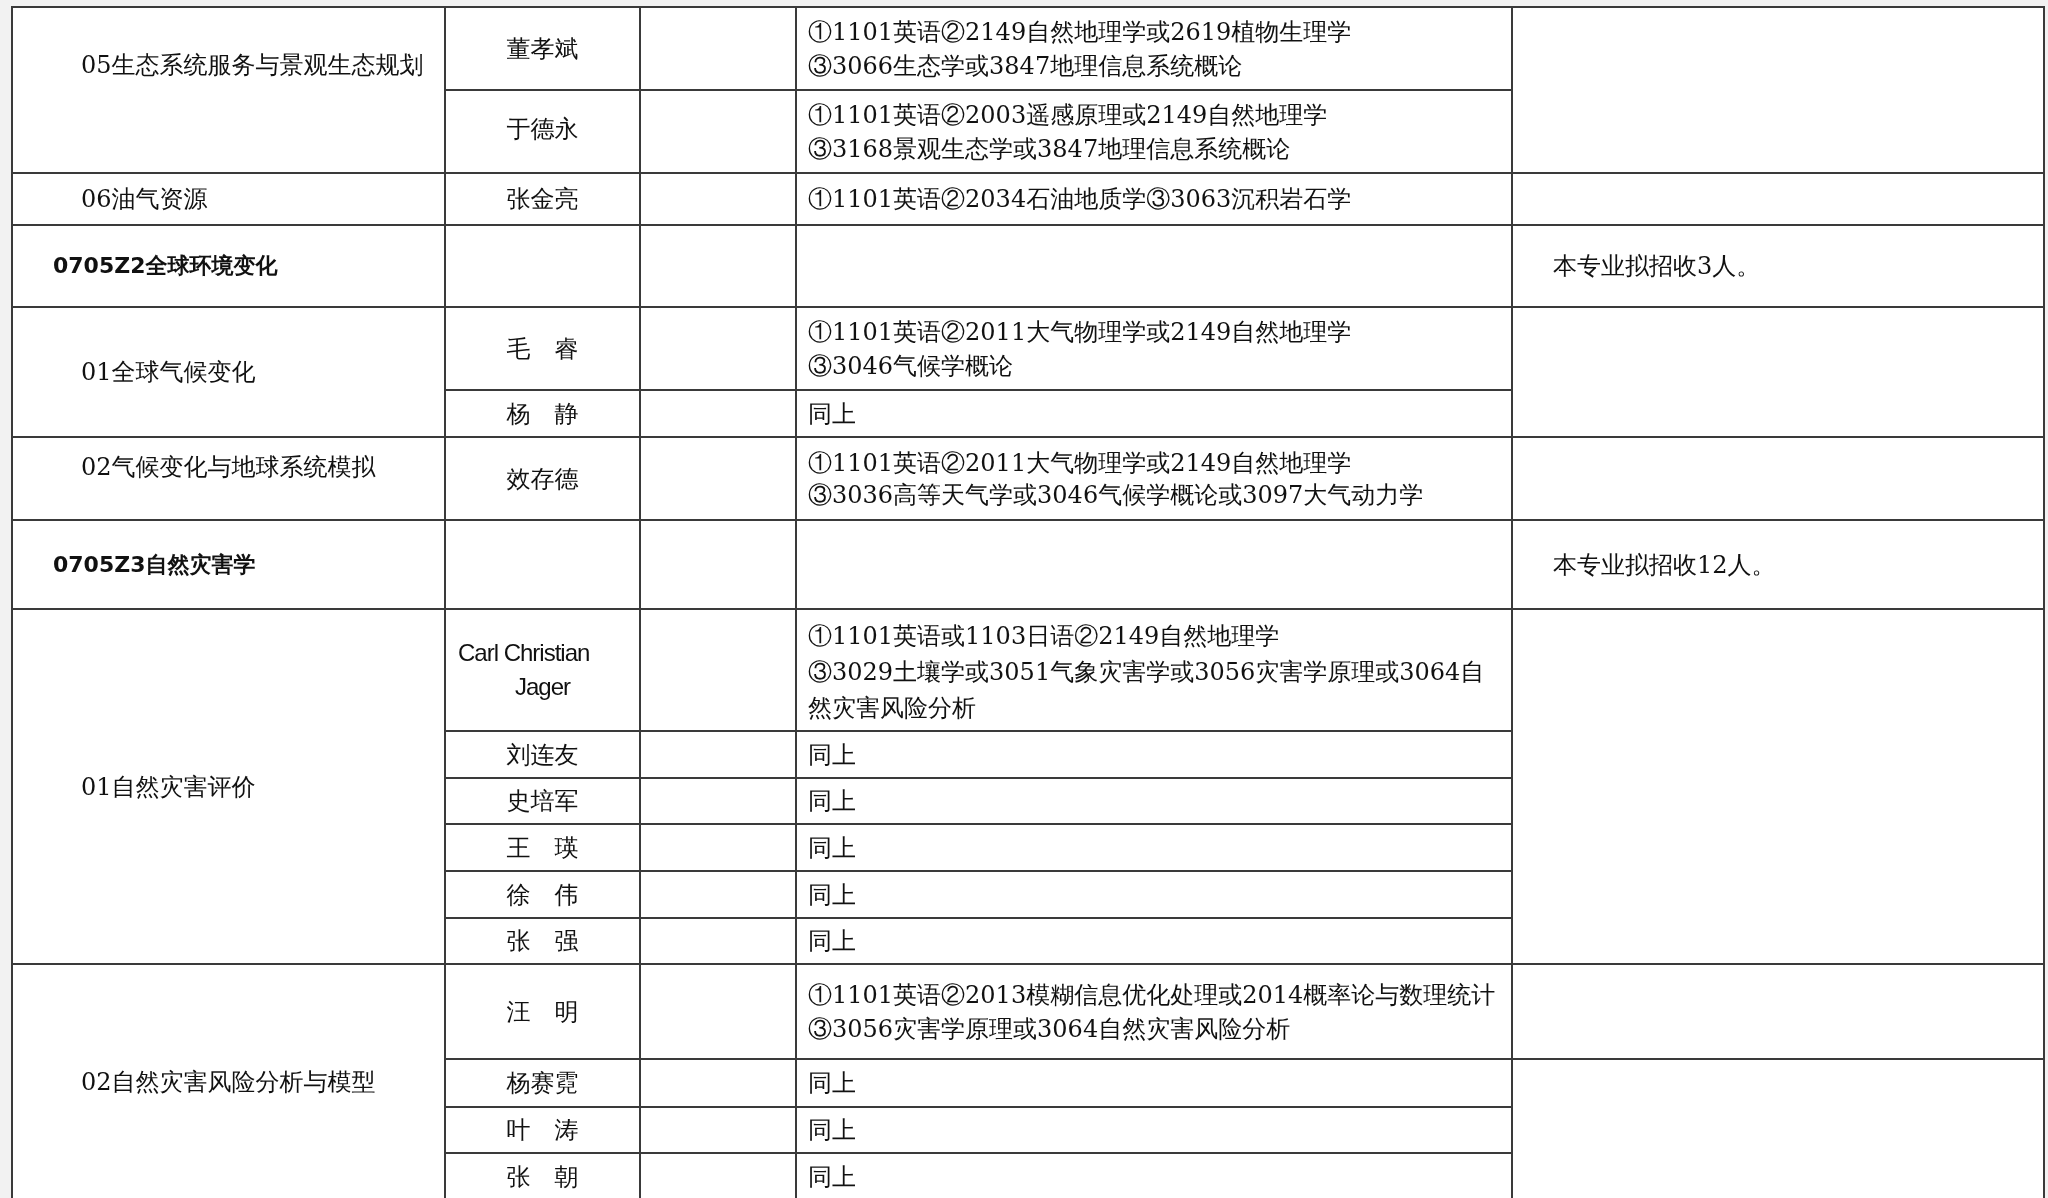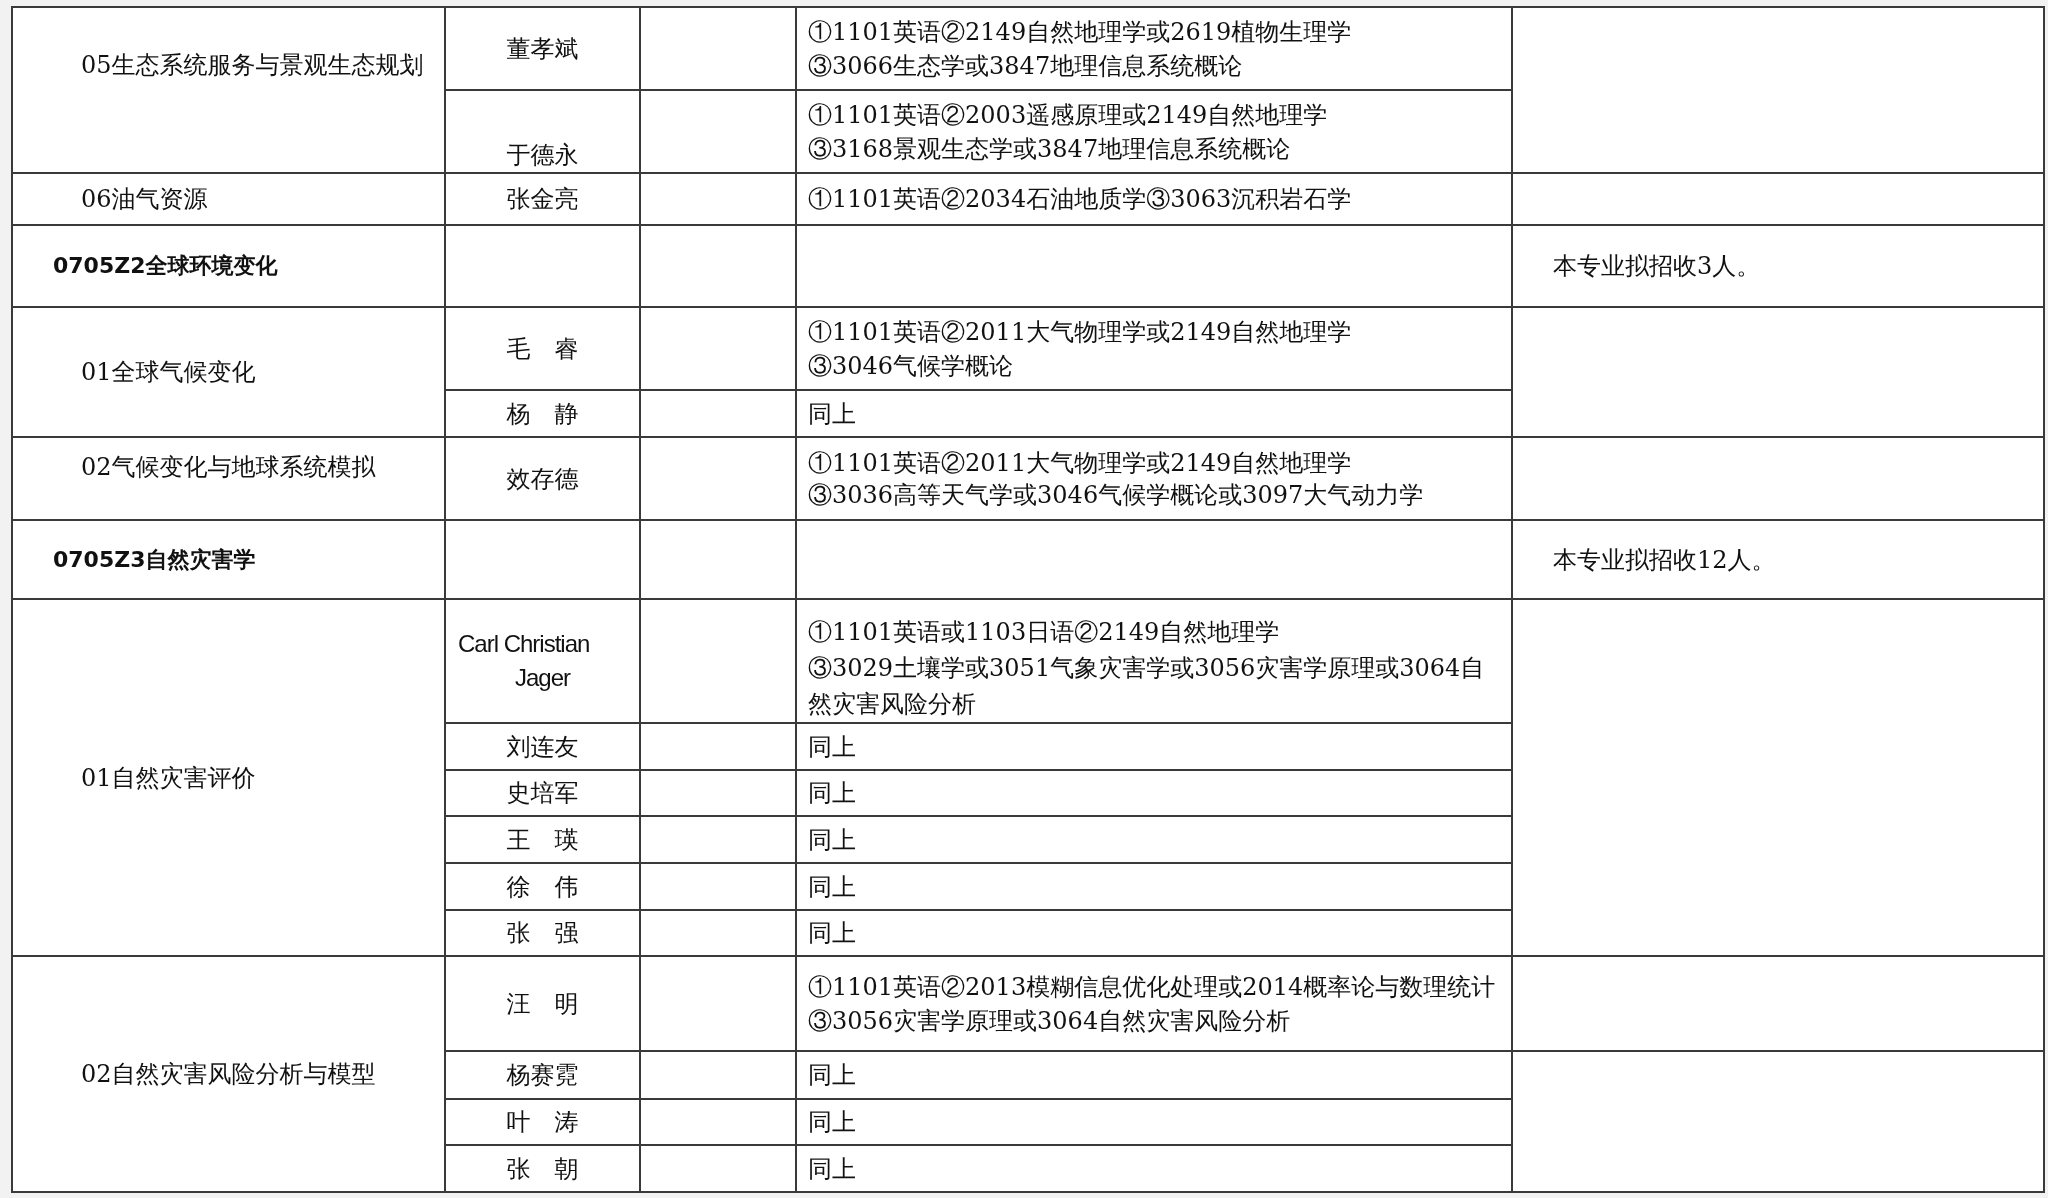--- a/index.html
+++ b/index.html
@@ -63,21 +63,21 @@
       <td rowspan="2" class="dir wrap" style="vertical-align:top;padding-top:40px"><span>05生态系统服务与景观生态规划</span></td>
       <td class="tutor"><span>董孝斌</span></td>
       <td></td>
       <td class="subj">
             <span class="line">①1101英语②2149自然地理学或2619植物生理学</span>
             <span class="line">③3066生态学或3847地理信息系统概论</span>
           </td>
       <td rowspan="2" class="note"></td>
     </tr>
     <tr style="height:83px">
-      <td class="tutor" style="vertical-align:bottom;padding-bottom:0"><span>于德永</span></td>
+      <td class="tutor" style="vertical-align:bottom;padding-bottom:26px"><span>于德永</span></td>
       <td></td>
       <td class="subj">
             <span class="line">①1101英语②2003遥感原理或2149自然地理学</span>
             <span class="line">③3168景观生态学或3847地理信息系统概论</span>
           </td>
     </tr>
 
     <tr style="height:52px">
       <td class="dir"><span>06油气资源</span></td>
       <td class="tutor"><span>张金亮</span></td>
@@ -118,36 +118,36 @@
       <td class="dir" style="vertical-align:top;padding-top:12px"><span>02气候变化与地球系统模拟</span></td>
       <td class="tutor"><span>效存德</span></td>
       <td></td>
       <td class="subj" style="line-height:32px">
             <span class="line">①1101英语②2011大气物理学或2149自然地理学</span>
             <span class="line">③3036高等天气学或3046气候学概论或3097大气动力学</span>
           </td>
       <td class="note"></td>
     </tr>
 
-    <tr style="height:79px">
+    <tr style="height:89px">
       <td class="major"><span>0705Z3自然灾害学</span></td>
       <td></td>
       <td></td>
       <td></td>
       <td class="note"><span>本专业拟招收12人。</span></td>
     </tr>
 
     <tr style="height:122px">
       <td rowspan="6" class="dir"><span>01自然灾害评价</span></td>
       <td class="tutor tutor-latin">
             <span style="display:block;text-align:left;padding-left:12px">Carl Christian</span>
             <span style="display:block">Jager</span>
           </td>
       <td></td>
-      <td class="subj" style="line-height:36px;vertical-align:top;padding-top:14px">
+      <td class="subj" style="line-height:36px;vertical-align:top;padding-top:8px">
             <span class="line">①1101英语或1103日语②2149自然地理学</span>
             <span class="wrapline">③3029土壤学或3051气象灾害学或3056灾害学原理或3064自然灾害风险分析</span>
           </td>
       <td rowspan="6" class="note"></td>
     </tr>
     <tr style="height:47px">
       <td class="tutor"><span>刘连友</span></td>
       <td></td>
       <td class="subj">
             <span class="line">同上</span>

